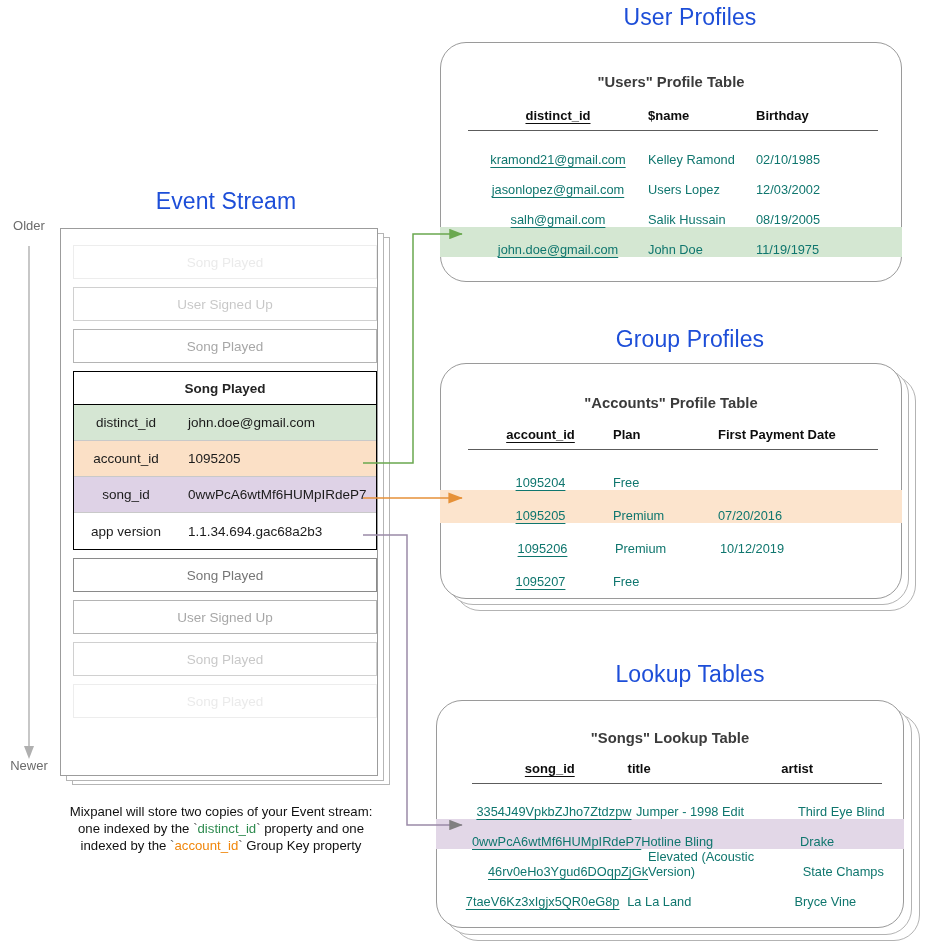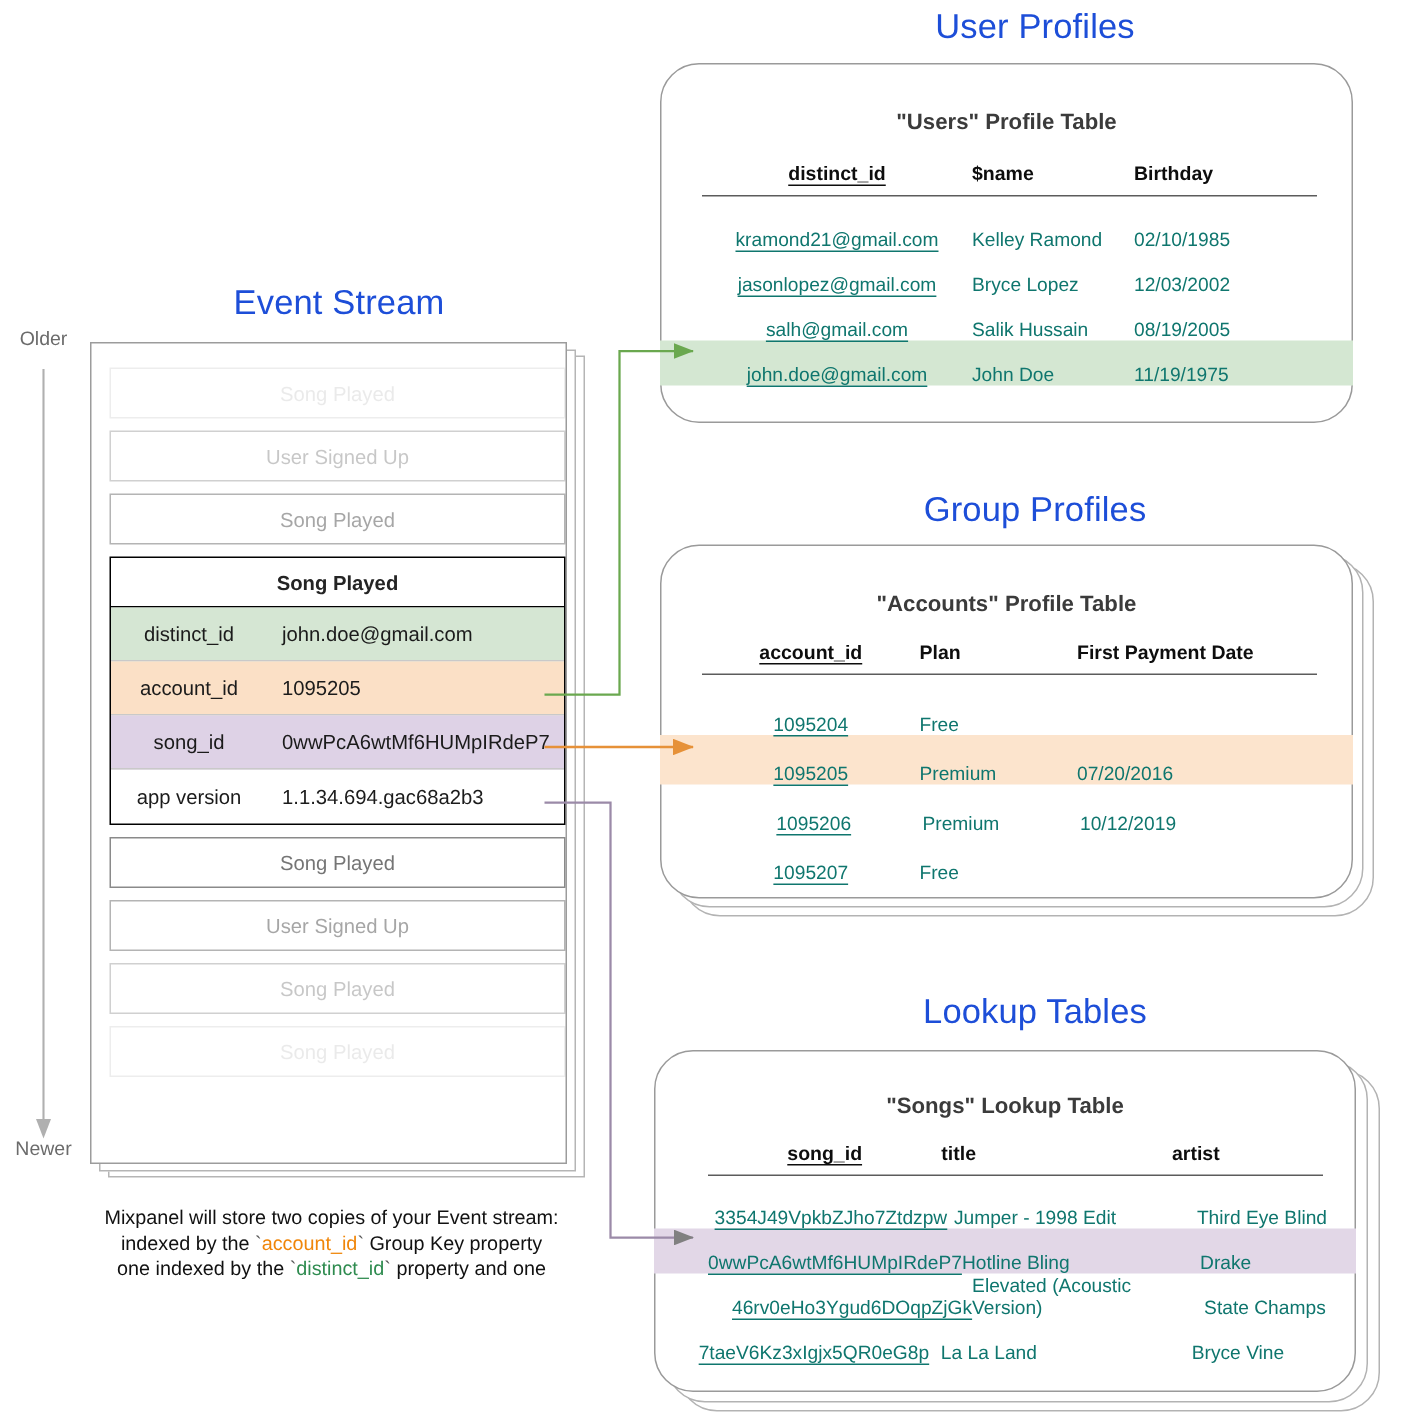--- a/index.html
+++ b/index.html
@@ -251,24 +251,24 @@
     </div>
     <div class="event-chip op-10">
       <span>Song Played</span>
     </div>
   </div>
 </div>
 
 <div class="abs" id="stream-caption">
   <div>Mixpanel will store two copies of your Event stream:</div>
   <div>
+    <span>one indexed by the </span><span class="tok-tick">`</span><span class="tok-green">distinct_id</span><span class="tok-tick">`</span><span> property and one</span>
+  </div>
+  <div>
     <span>indexed by the </span><span class="tok-tick">`</span><span class="tok-orange">account_id</span><span class="tok-tick">`</span><span> Group Key property</span>
-  </div>
-  <div>
-    <span>one indexed by the </span><span class="tok-tick">`</span><span class="tok-green">distinct_id</span><span class="tok-tick">`</span><span> property and one</span>
   </div>
 </div>
 
 <div class="panel-wrap" style="left:440px; top:42px; width:480px; height:245px;">
   <div class="panel-main" style="width:462px; height:240px;"></div>
 
   <div class="abs table-title" style="left:0px; top:32px; width:462px;">"Users" Profile Table</div>
 
   <div class="dtable" style="left:28px; top:60px; width:410px;">
     <div class="dt-head">
@@ -278,21 +278,21 @@
     </div>
     <div class="dt-rule"></div>
 
     <div class="dt-row" style="margin-left:-28px; padding-left:28px; width:462px; box-sizing:border-box; margin-top:6px;">
       <div class="c0" style="width:180px;"><span>kramond21@gmail.com</span></div>
       <div style="width:108px;">Kelley Ramond</div>
       <div style="width:120px;">02/10/1985</div>
     </div>
     <div class="dt-row" style="margin-left:-28px; padding-left:28px; width:462px; box-sizing:border-box;">
       <div class="c0" style="width:180px;"><span>jasonlopez@gmail.com</span></div>
-      <div style="width:108px;">Bryce Lopez</div>
+      <div style="width:108px;">Users Lopez</div>
       <div style="width:120px;">12/03/2002</div>
     </div>
     <div class="dt-row" style="margin-left:-28px; padding-left:28px; width:462px; box-sizing:border-box;">
       <div class="c0" style="width:180px;"><span>salh@gmail.com</span></div>
       <div style="width:108px;">Salik Hussain</div>
       <div style="width:120px;">08/19/2005</div>
     </div>
     <div class="dt-row hl-green" style="margin-left:-28px; padding-left:28px; width:462px; box-sizing:border-box;">
       <div class="c0" style="width:180px;"><span>john.doe@gmail.com</span></div>
       <div style="width:108px;">John Doe</div>

